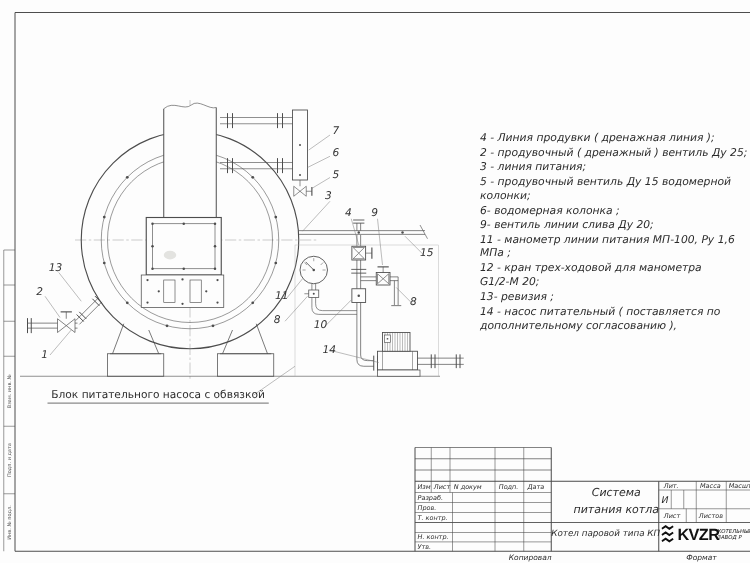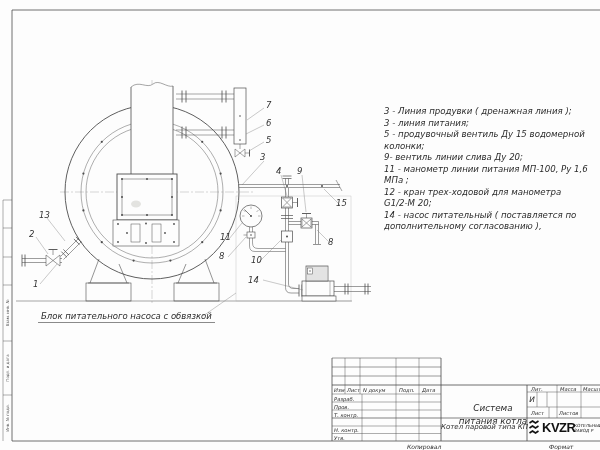--- a/index.html
+++ b/index.html
@@ -3,25 +3,25 @@
 <meta charset="utf-8">
 <style>
   html,body{margin:0;padding:0}
   body{width:600px;height:450px;position:relative;background:#fdfdfd;overflow:hidden;
        font-family:"DejaVu Sans",sans-serif;color:#2b2b2b}
   .abs{position:absolute}
   #legend{position:absolute;left:384px;top:106px;font-size:8.6px;line-height:11.55px;
           font-style:italic;color:#2b2b2b;white-space:pre}
   .legend-item{white-space:pre}
   .part-label{position:absolute;font-size:8.5px;font-style:italic;color:#333}
-  #caption{position:absolute;left:38px;top:311px;font-size:8.5px;font-style:italic;
+  #caption{position:absolute;left:38px;top:311px;font-size:8.5px;
            color:#2b2b2b;border-bottom:0.6px solid #8a8a8a;padding:0 3px 1px 3px}
   .tb{position:absolute;font-style:italic;color:#2b2b2b;white-space:nowrap}
   .tb-s{font-size:5.2px}
-  #tb-title{left:441px;top:402px;width:104px;text-align:center;font-size:8.8px;
+  #tb-title{left:441px;top:389px;width:104px;text-align:center;font-size:8.8px;
             line-height:12.5px;white-space:pre-line}
   #tb-product{left:441px;top:423px;width:86px;text-align:right;font-size:7px}
   #tb-lit-value{left:527px;top:395px;width:10px;text-align:center;font-size:7.5px}
   #logo{position:absolute;left:529px;top:420px;display:flex;align-items:flex-end;gap:2px}
   #logo-text{font-family:"Liberation Sans",sans-serif;font-weight:800;font-size:13px;
              letter-spacing:-0.5px;color:#111;font-style:normal}
   #logo-sub{position:absolute;left:574px;top:423px;font-size:4.3px;line-height:5.4px;
             font-style:italic;color:#222;white-space:nowrap}
   .margin-label{position:absolute;left:7px;font-size:4px;color:#555;white-space:nowrap;
                 transform:translate(-50%,-50%) rotate(-90deg)}
@@ -206,41 +206,41 @@
     <path stroke-width="0.8" d="M332,385 H600"></path>
     <path stroke-width="0.45" d="M332,394 H441 M332,402 H441 M332,410 H441 M332,426 H441 M332,433.5 H441"></path>
     <path stroke-width="0.7" d="M332,418 H600"></path>
     <path stroke-width="0.45" d="M527,392 H600 M527,407 H600"></path>
     <path stroke-width="0.8" d="M332,358 V441 M441,358 V441 M527,385 V441"></path>
     <path stroke-width="0.45" d="M345,358 V394 M360,358 V394 M362,394 V441 M396,358 V441 M419,358 V441
                                 M537,392 V407 M547,392 V407 M557,385 V418 M581,385 V418 M549,407 V418"></path>
   </g>
 </svg>
 
-<div id="legend"><div class="legend-item">3 - Линия продувки ( дренажная линия );</div><div class="legend-item">3 - линия питания;</div><div class="legend-item">5 - продувочный вентиль Ду 15 водомерной
-колонки;</div><div class="legend-item">9- вентиль линии слива Ду 20;</div><div class="legend-item">11 - манометр линии питания МП-100, Ру 1,6
+<div id="legend"><div class="legend-item">4 - Линия продувки ( дренажная линия );</div><div class="legend-item">2 - продувочный ( дренажный ) вентиль Ду 25;</div><div class="legend-item">3 - линия питания;</div><div class="legend-item">5 - продувочный вентиль Ду 15 водомерной
+колонки;</div><div class="legend-item">6- водомерная колонка ;</div><div class="legend-item">9- вентиль линии слива Ду 20;</div><div class="legend-item">11 - манометр линии питания МП-100, Ру 1,6
 МПа ;</div><div class="legend-item">12 - кран трех-ходовой для манометра
-G1/2-М 20;</div><div class="legend-item">14 - насос питательный ( поставляется по
+G1/2-М 20;</div><div class="legend-item">13- ревизия ;</div><div class="legend-item">14 - насос питательный ( поставляется по
 дополнительному согласованию ),</div></div>
 
 <div id="part-labels">
     <span class="part-label" style="position: absolute; left: 33px; top: 279px;">1</span>
     <span class="part-label" style="position: absolute; left: 29px; top: 229px;">2</span>
     <span class="part-label" style="position: absolute; left: 260px; top: 152px;">3</span>
     <span class="part-label" style="position: absolute; left: 276px; top: 166px;">4</span>
     <span class="part-label" style="position: absolute; left: 266px; top: 135px;">5</span>
     <span class="part-label" style="position: absolute; left: 266px; top: 118px;">6</span>
     <span class="part-label" style="position: absolute; left: 266px; top: 100px;">7</span>
     <span class="part-label" style="position: absolute; left: 328px; top: 237px;">8</span>
     <span class="part-label" style="position: absolute; left: 297px; top: 166px;">9</span>
     <span class="part-label" style="position: absolute; left: 251px; top: 255px;">10</span>
     <span class="part-label" style="position: absolute; left: 220px; top: 232px;">11</span>
     <span class="part-label" style="position: absolute; left: 219px; top: 251px;">8</span>
     <span class="part-label" style="position: absolute; left: 39px; top: 210px;">13</span>
-    <span class="part-label" style="position: absolute; left: 248px; top: 275px; text-align: center;">14</span>
+    <span class="part-label" style="position: absolute; left: 258px; top: 275px; text-align: center;">14</span>
     <span class="part-label" style="position: absolute; left: 336px; top: 198px;">15</span>
   </div>
 
 <span id="caption">Блок питательного насоса с обвязкой</span>
 
 <div id="stamp-rows">
     <span class="tb tb-s" style="position: absolute; left: 334px; top: 395.5px; font-size: 5.2px;">Разраб.</span>
     <span class="tb tb-s" style="position: absolute; left: 334px; top: 403.5px; font-size: 5.2px;">Пров.</span>
     <span class="tb tb-s" style="position: absolute; left: 334px; top: 411.5px; font-size: 5.2px;">Т. контр.</span>
     <span class="tb tb-s" style="position: absolute; left: 334px; top: 426.5px; font-size: 5.2px;">Н. контр.</span>

